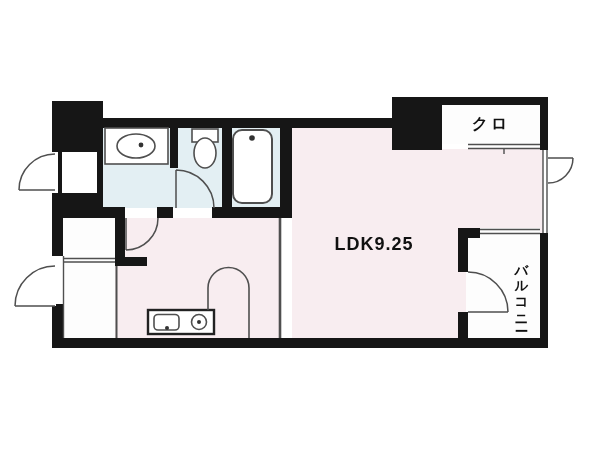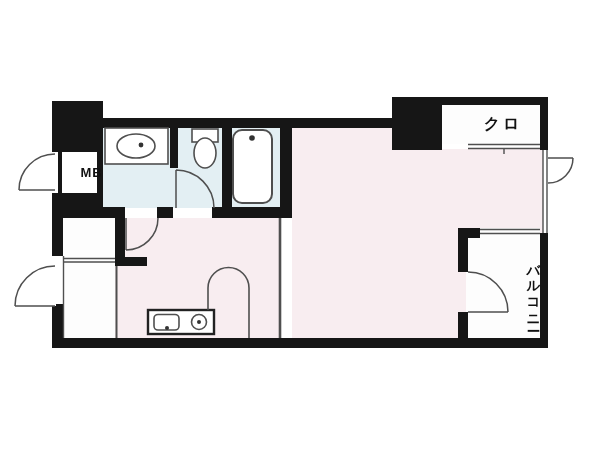--- a/index.html
+++ b/index.html
@@ -1,20 +1,20 @@
 <!DOCTYPE html>
 <html><head>
 <meta charset="utf-8">
 <style>
   html,body{margin:0;padding:0;background:#ffffff;}
   .stage{position:relative;width:600px;height:450px;background:#ffffff;overflow:hidden;
          font-family:"Liberation Sans","DejaVu Sans",sans-serif;}
   .stage svg{position:absolute;left:0;top:0;}
   .lbl{position:absolute;color:#111;font-weight:bold;display:flex;
-       align-items:center;justify-content:center;white-space:nowrap;margin-left:12px;}
+       align-items:center;justify-content:center;white-space:nowrap;}
   .lbl-mb{left:60px;top:150px;width:39px;height:45px;font-size:13px;letter-spacing:1px;}
   .lbl-closet{left:442px;top:105px;width:98px;height:39px;font-size:16px;letter-spacing:3px;}
   .lbl-genkan{left:64px;top:274px;width:54px;height:34px;font-size:16px;letter-spacing:3px;}
   .lbl-ldk{left:309px;top:230px;width:130px;height:28px;font-size:18px;letter-spacing:1px;}
   .lbl-balcony{left:510px;top:242px;width:22px;height:96px;font-size:13.5px;
                writing-mode:vertical-rl;text-orientation:upright;letter-spacing:2px;}
 </style>
 </head>
 <body>
 
@@ -114,16 +114,16 @@
       </g>
       <g>
         <path d="M55,190 H19 M55,154 A36,36 0 0 0 19,190"></path>
       </g>
       <g>
         <path d="M548,158 H573 M573,158 A25,25 0 0 1 548,183"></path>
       </g>
     </g>
   </svg>
 
-  <div class="lbl lbl-mb">MB</div>
   <div class="lbl lbl-closet">クロ</div>
+  <div class="lbl lbl-ldk">LDK9.25</div>
   <div class="lbl lbl-balcony">バルコニー</div>
 </div>
 
 </body></html>

